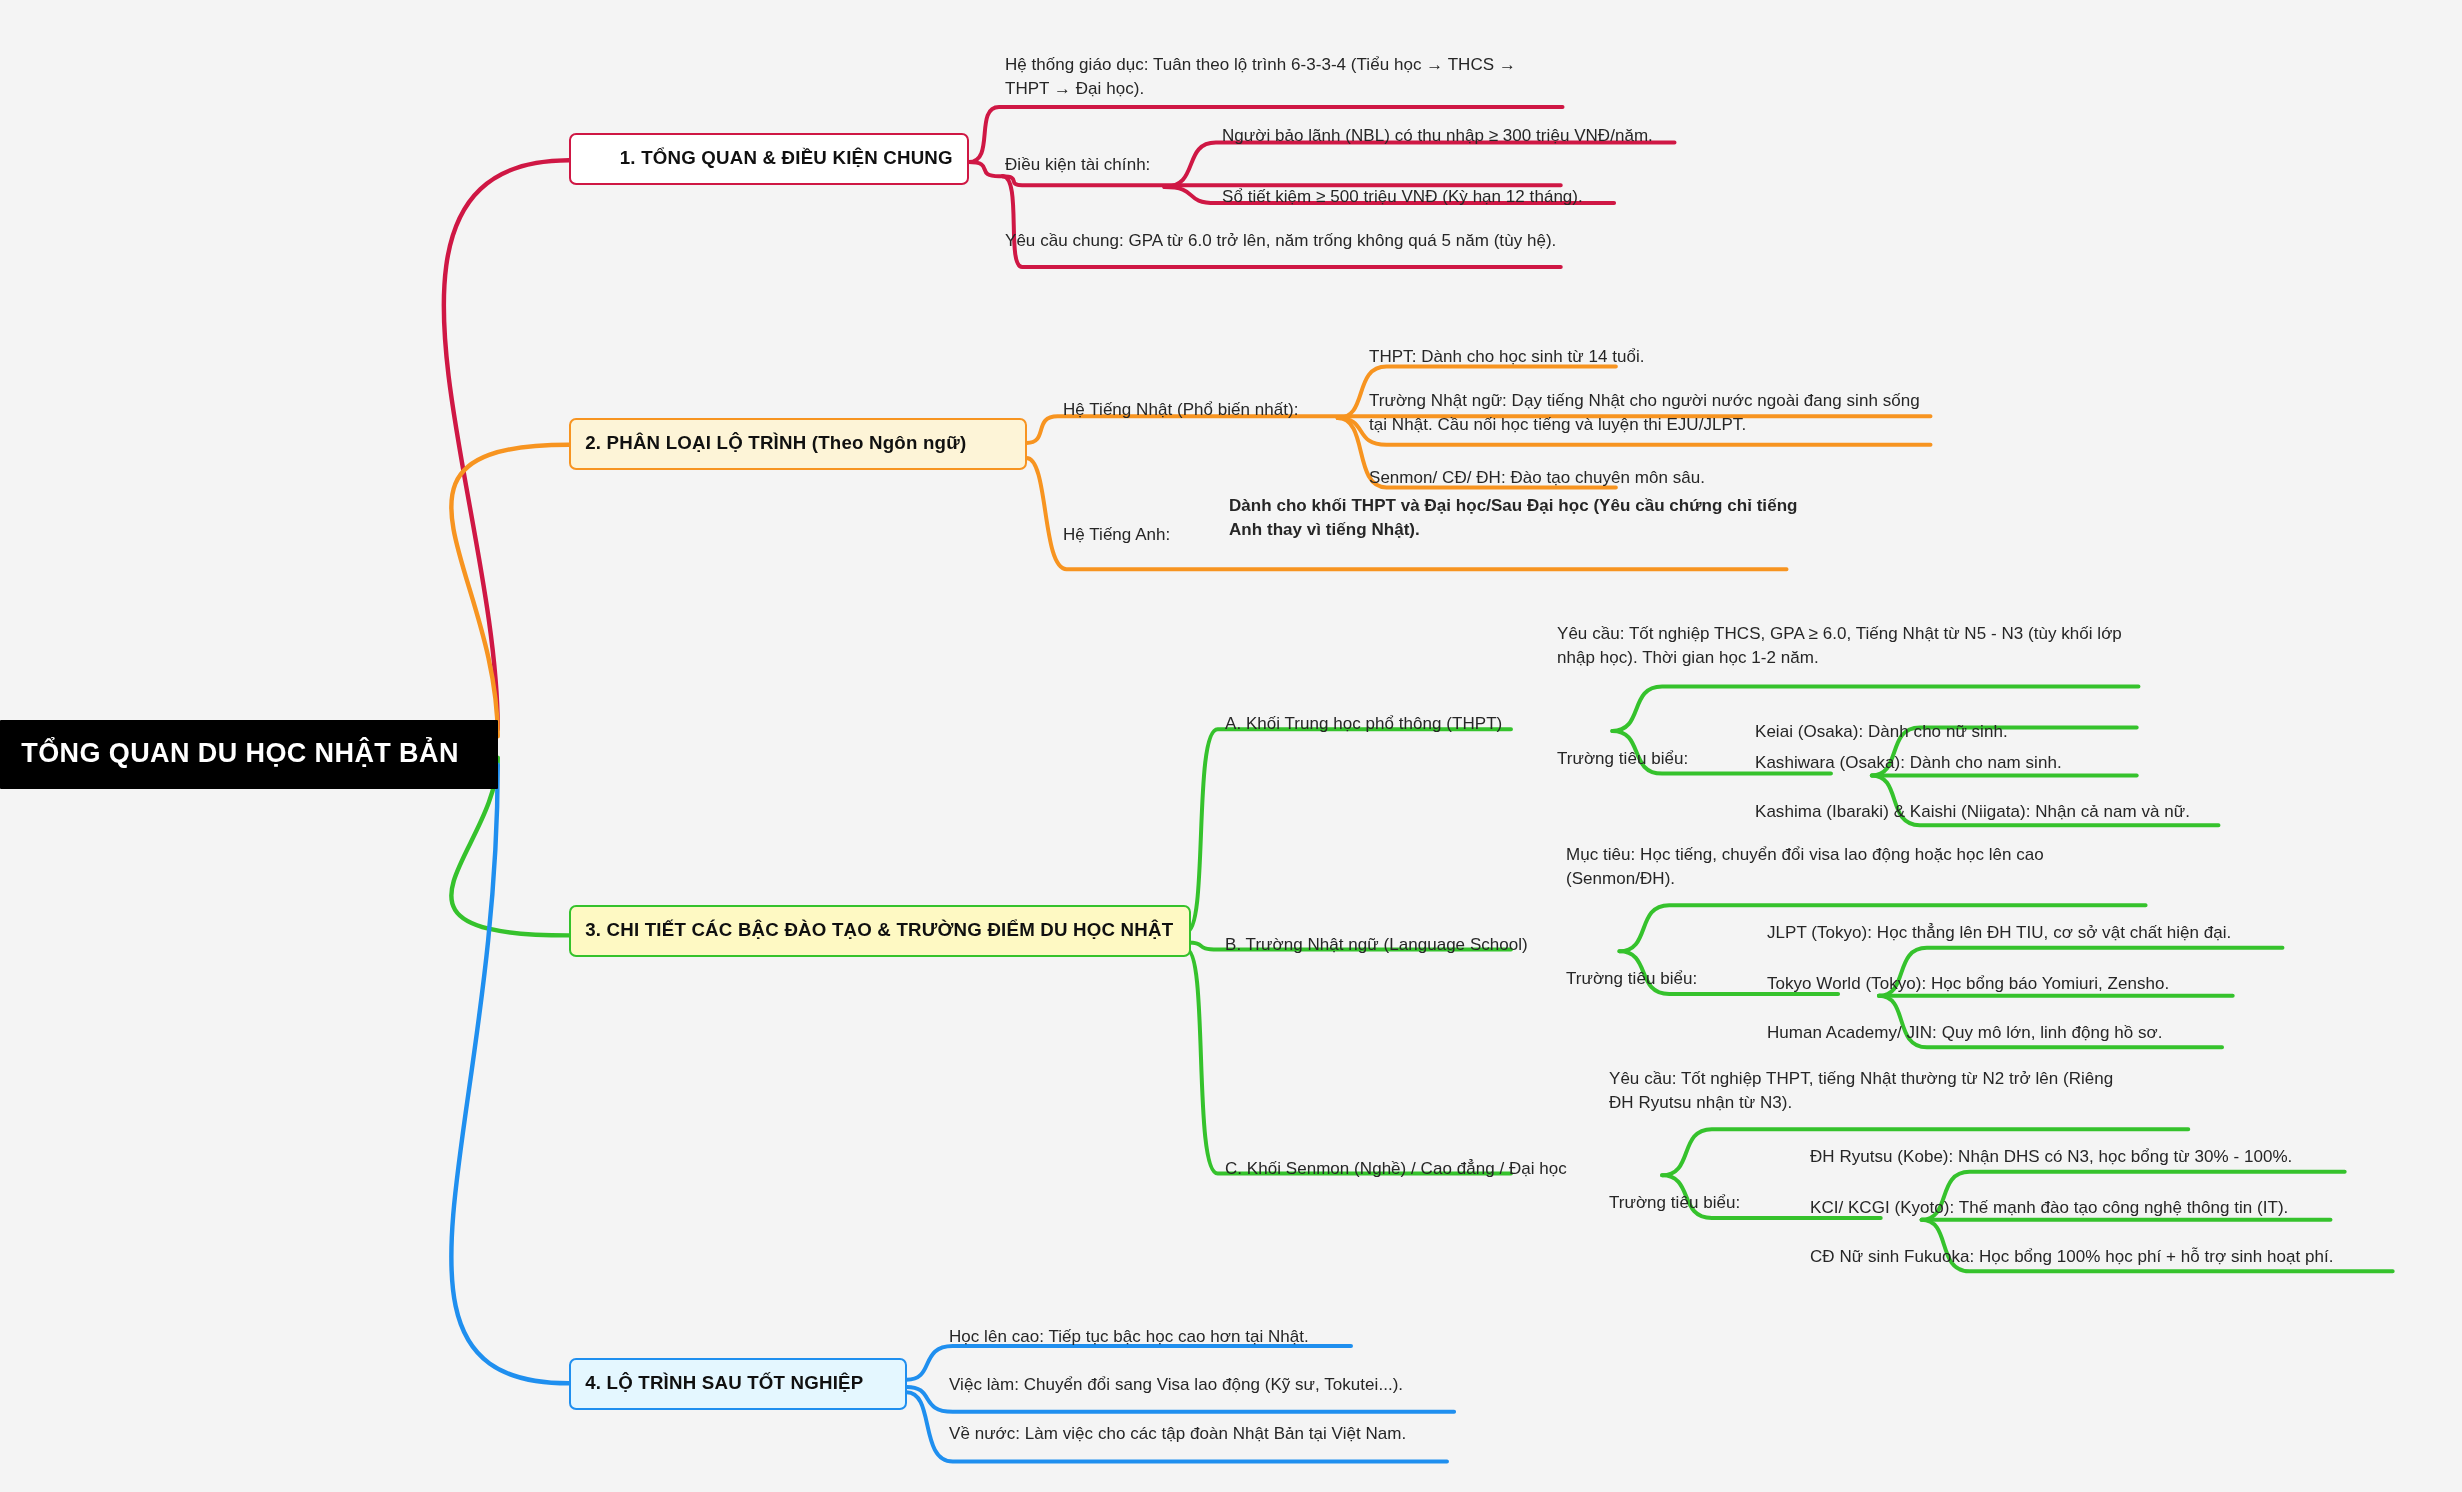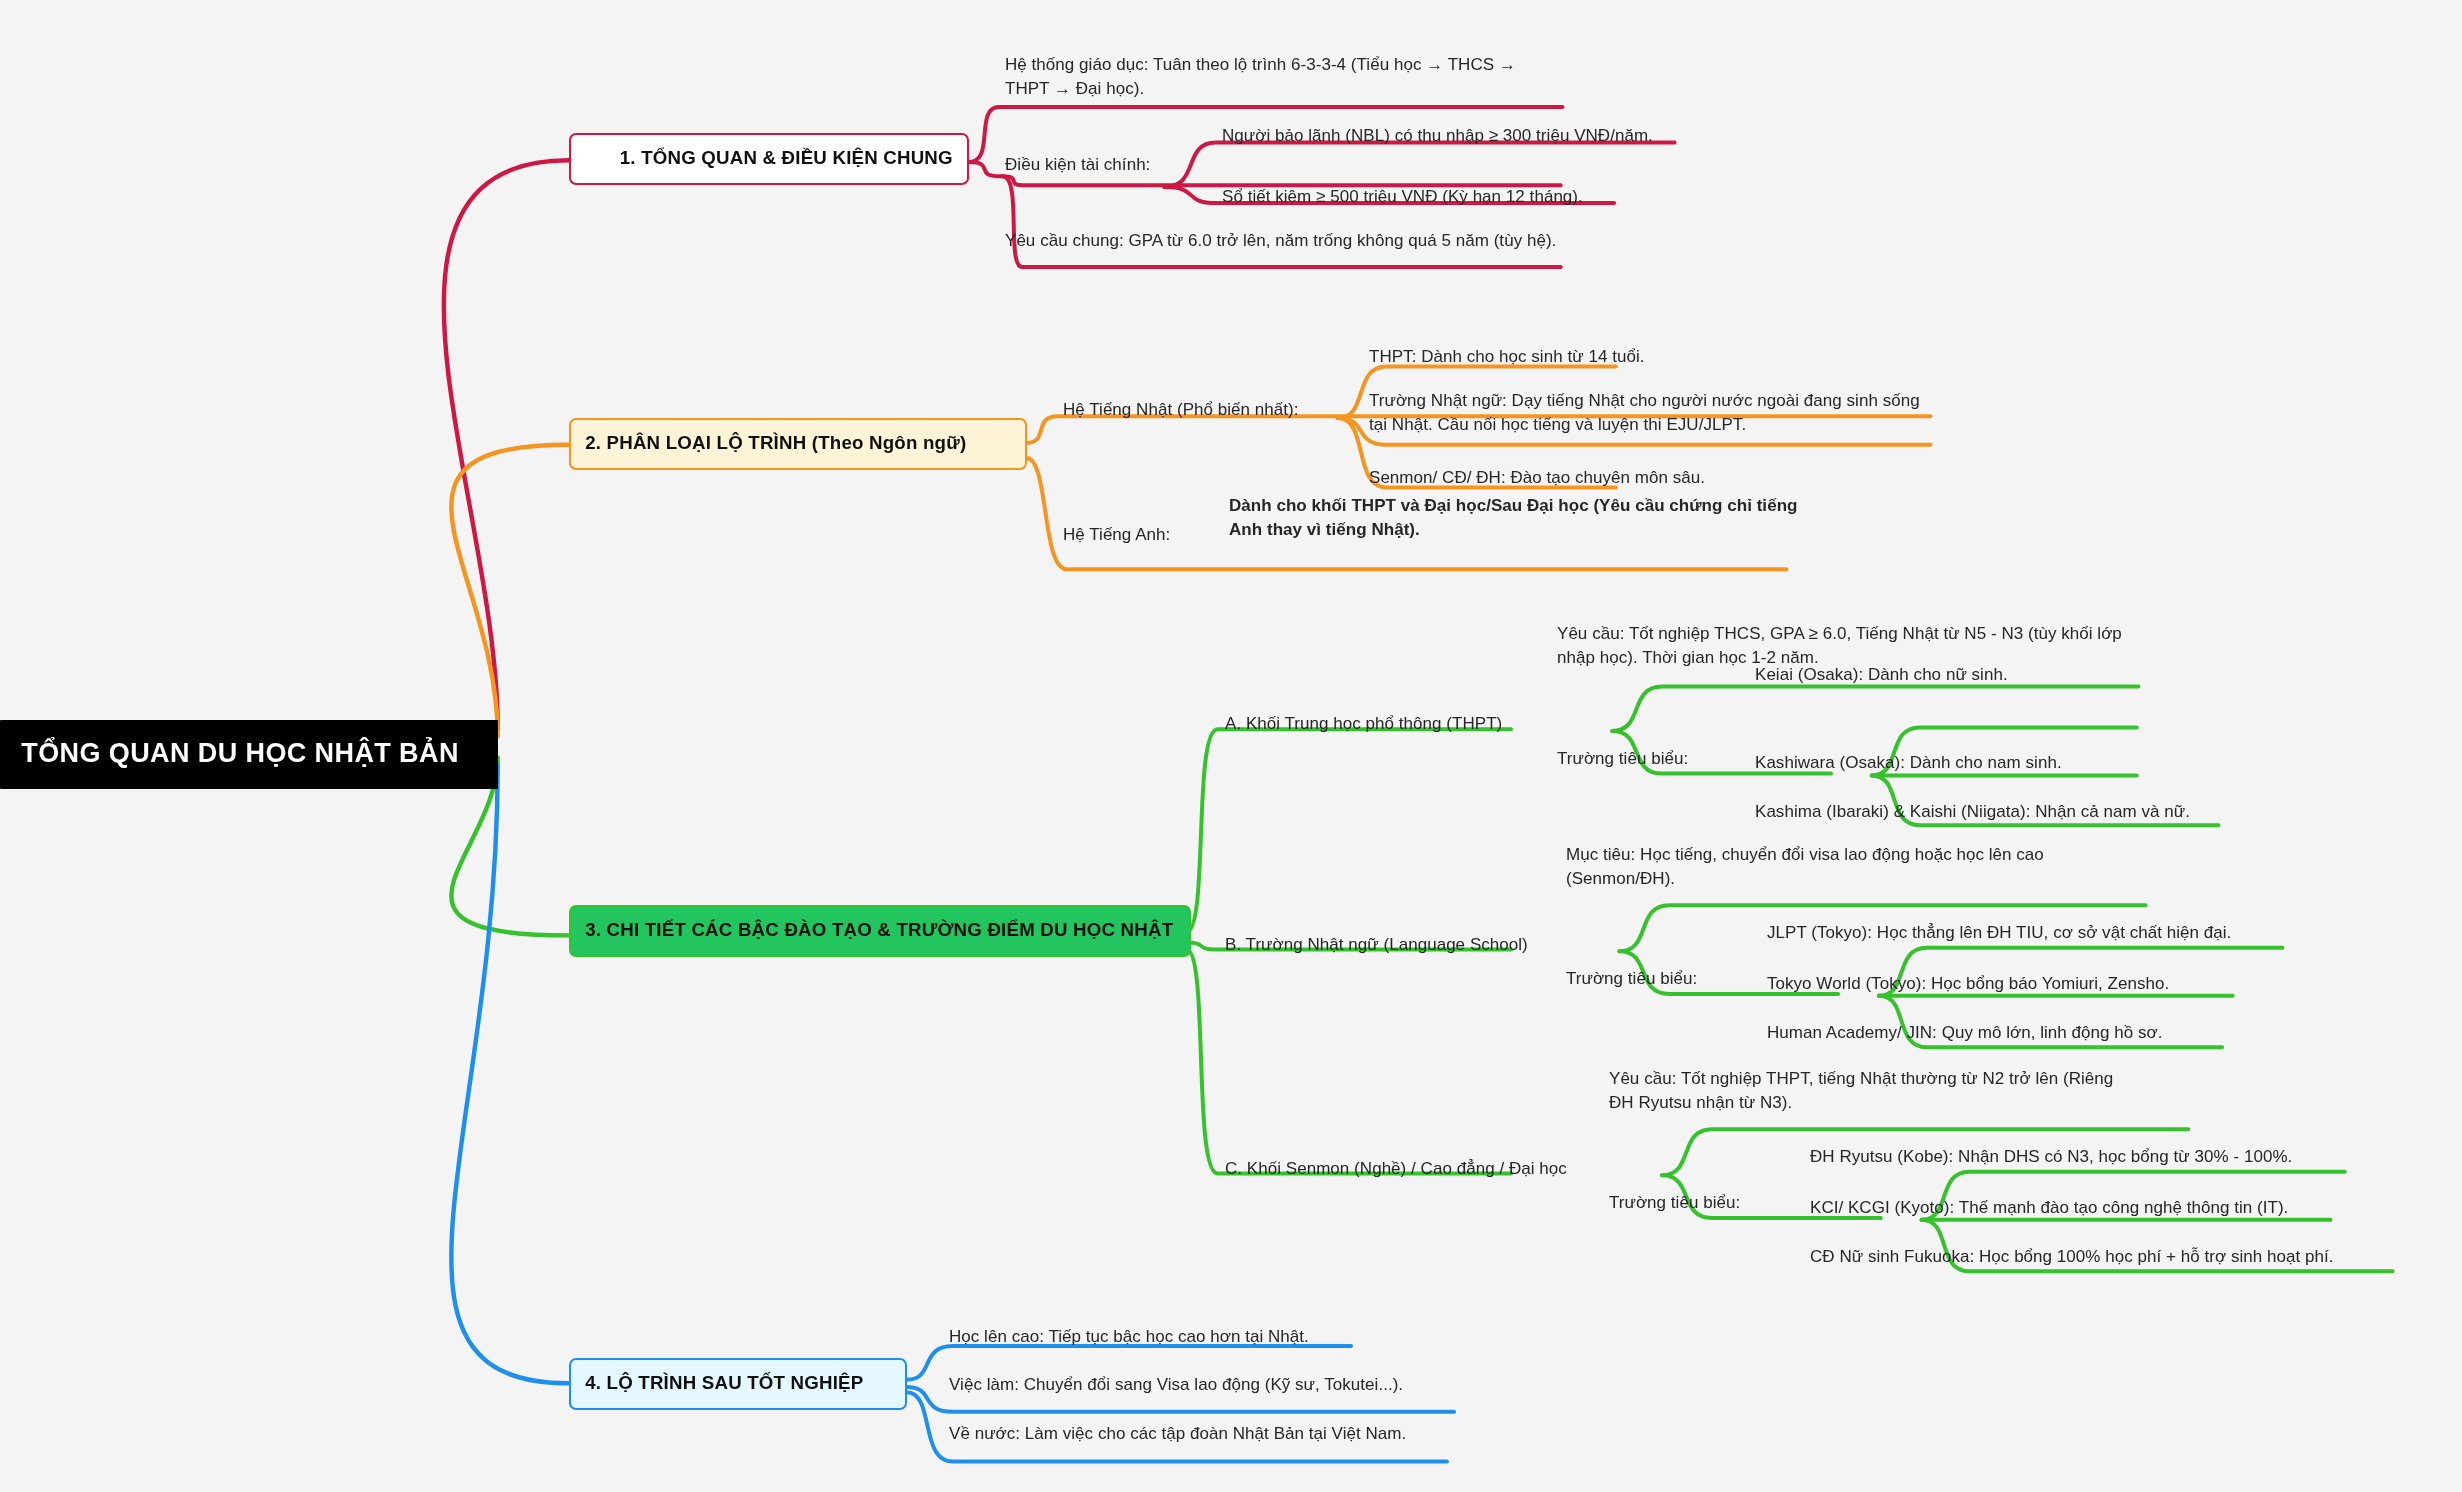--- a/index.html
+++ b/index.html
@@ -41,21 +41,21 @@
     font-weight: bold;
     font-size: 18.7px;
     letter-spacing: 0.2px;
     border-radius: 7.1px;
     border-width: 2.7px;
     border-style: solid;
     padding: 9.8px 14.2px 11.6px 14.2px;
   }
   .lvl1.c-red    { border-color:#cf1744; background:#ffffff; color:#101010;text-align:right; }
   .lvl1.c-orange { border-color:#f79420; background:#fdf4d7; color:#101010; }
-  .lvl1.c-green  { border-color:#35c22c; background:#22c55e; color:#101010; }
+  .lvl1.c-green  { border-color:#35c22c; background:#fef9c3; color:#101010; }
   .lvl1.c-blue   { border-color:#1f8fef; background:#e4f7ff; color:#101010; }
   
   .leaf {
     font-size: 17px;
     color: #262626;
     letter-spacing: 0.04px;
   }
   .leaf.mid { color: #262626; }
 </style>
 </head>
@@ -144,21 +144,21 @@
   <div class="node leaf" style="left:1229px; top:494px; width:587px;font-weight:bold;">Dành cho khối THPT và Đại học/Sau Đại học (Yêu cầu chứng chỉ tiếng Anh thay vì tiếng Nhật).</div>
 
   <div class="node lvl1 c-green" style="left:569px; top:905px; width:622px;">3. CHI TIẾT CÁC BẬC ĐÀO TẠO &amp; TRƯỜNG ĐIỂM DU HỌC NHẬT</div>
 
   <div class="node leaf mid" style="left:1225px; top:712px; width:320px;">A. Khối Trung học phổ thông (THPT)</div>
 
   <div class="node leaf" style="left:1557px; top:622px; width:569px;">Yêu cầu: Tốt nghiệp THCS, GPA ≥ 6.0, Tiếng Nhật từ N5 - N3 (tùy khối lớp nhập học). Thời gian học 1-2 năm.</div>
 
   <div class="node leaf mid" style="left:1557px; top:747px; width:196px;">Trường tiêu biểu:</div>
 
-  <div class="node leaf" style="left:1755px; top:663px; width:444px;">Keiai (Osaka): Dành cho nữ sinh.</div>
+  <div class="node leaf" style="left:1755px; top:720px; width:444px;">Keiai (Osaka): Dành cho nữ sinh.</div>
 
   <div class="node leaf" style="left:1755px; top:751px; width:462px;">Kashiwara (Osaka): Dành cho nam sinh.</div>
 
   <div class="node leaf" style="left:1755px; top:800px; width:622px;">Kashima (Ibaraki) &amp; Kaishi (Niigata): Nhận cả nam và nữ.</div>
 
   <div class="node leaf mid" style="left:1225px; top:933px; width:382px;">B. Trường Nhật ngữ (Language School)</div>
 
   <div class="node leaf" style="left:1566px; top:843px; width:533px;">Mục tiêu: Học tiếng, chuyển đổi visa lao động hoặc học lên cao (Senmon/ĐH).</div>
 
   <div class="node leaf mid" style="left:1566px; top:967px; width:196px;">Trường tiêu biểu:</div>

